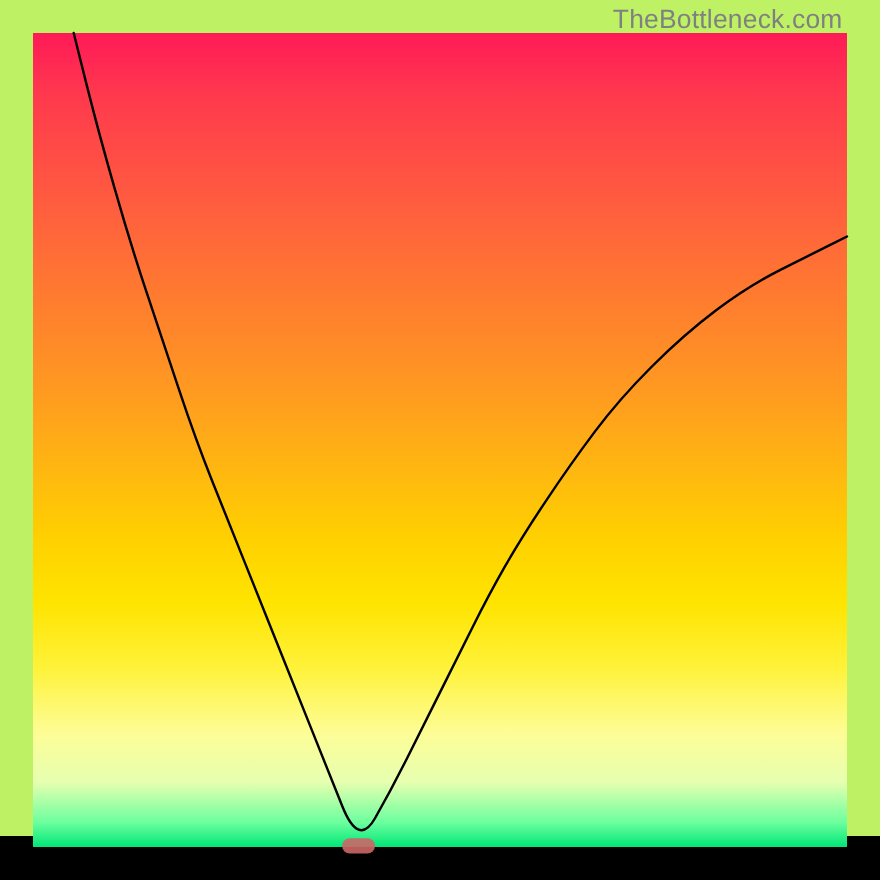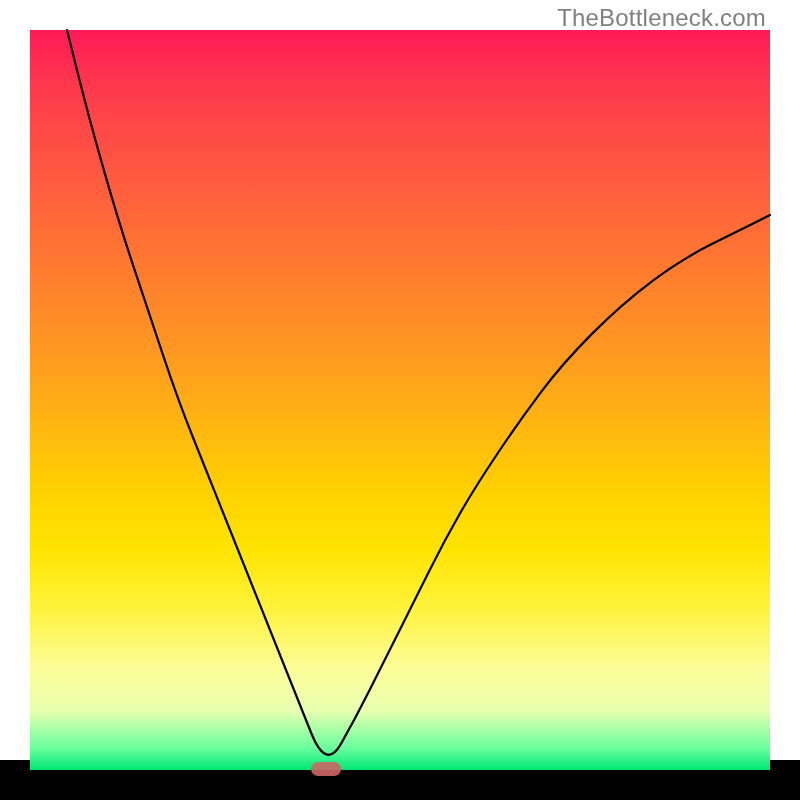--- a/index.html
+++ b/index.html
@@ -8,21 +8,21 @@
     width: 800px;
     height: 800px;
     overflow: hidden;
     background: #000;
     font-family: Arial, Helvetica, sans-serif;
   }
   .frame {
     position: relative;
     width: 800px;
     height: 760px;
-    background: #ffffff;
+    background: #bef264;
   }
   .plot-area {
     position: absolute;
     left: 30px;
     top: 30px;
     width: 740px;
     height: 740px;
     
     background: linear-gradient(to bottom,
       #ff1a57 0%,

